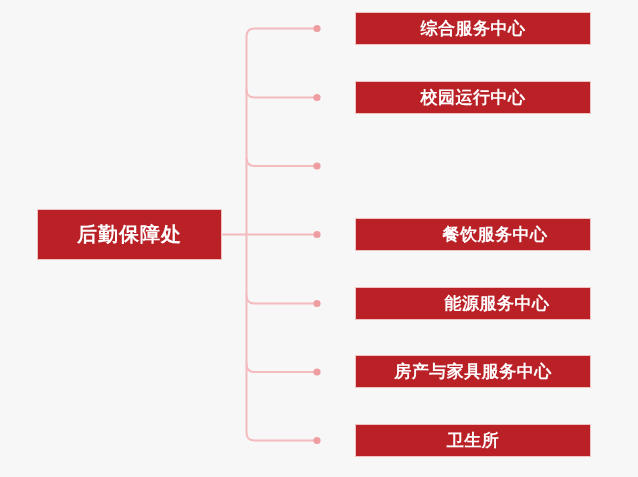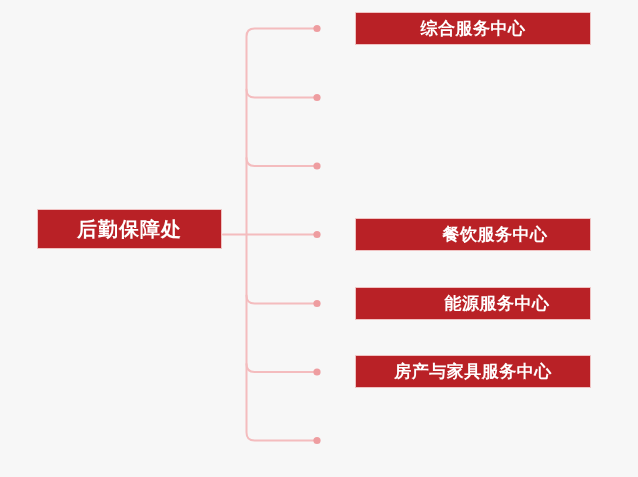--- a/index.html
+++ b/index.html
@@ -33,21 +33,21 @@
     display: flex;
     align-items: center;
     justify-content: center;
     font-weight: bold;
     cursor: default;
   }
   .org-node.root {
     left: 37px;
     top: 209px;
     width: 185px;
-    height: 40px;
+    height: 51px;
     font-size: 20px;
     letter-spacing: 1px;
   }
   .org-node.child {
     left: 331px;
     width: 236px;
     height: 33px;
     font-size: 17px;
     letter-spacing: 0.5px;
     margin-left: 24px;
@@ -85,23 +85,29 @@
     <circle cx="317" cy="440.5" r="3.6" fill="#ee9da0"></circle>
   </svg>
 
   <div class="org-node root">
     <span>后勤保障处</span>
   </div>
 
   <div class="org-node child c0">
     <span>综合服务中心</span>
   </div>
+  <div class="org-node child c1">
+    <span>校园运行中心</span>
+  </div>
   <div class="org-node child c3">
     <span>餐饮服务中心</span>
   </div>
   <div class="org-node child c4">
     <span>能源服务中心</span>
   </div>
   <div class="org-node child c5">
     <span>房产与家具服务中心</span>
   </div>
+  <div class="org-node child c6">
+    <span>卫生所</span>
+  </div>
 
 </div>
 
 </body></html>

